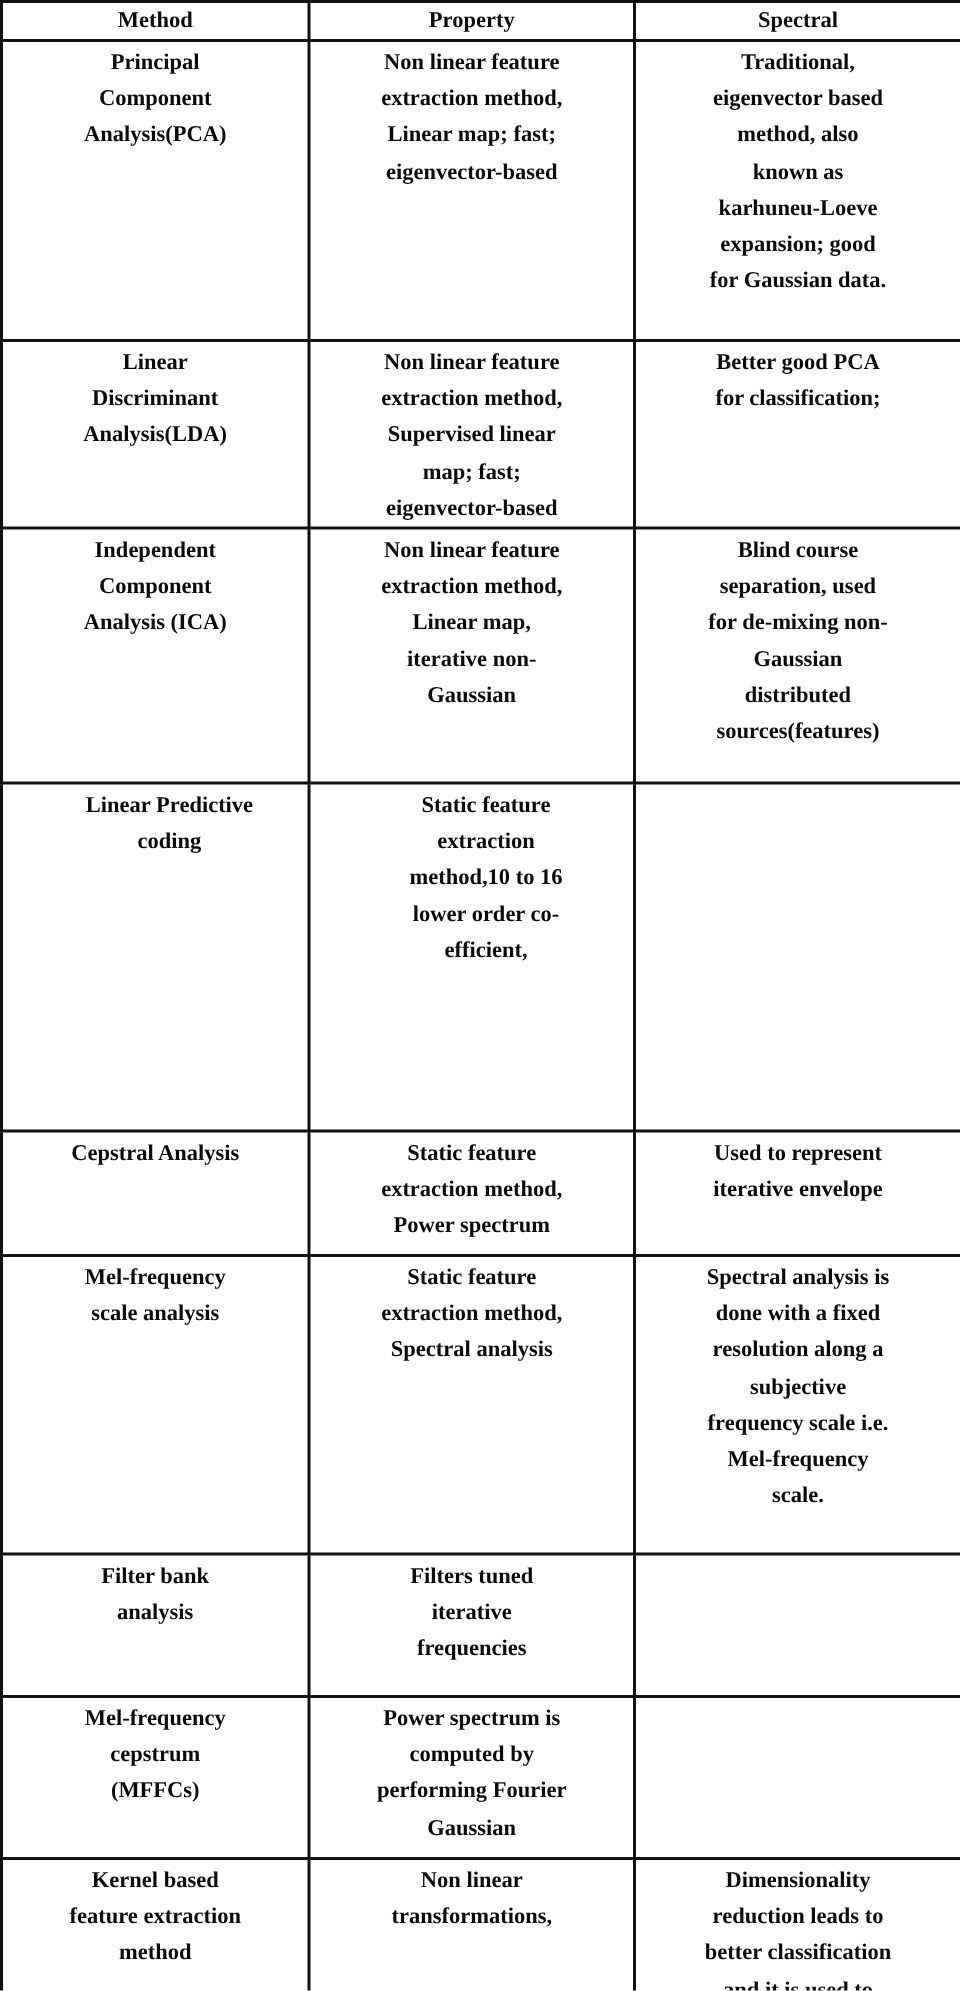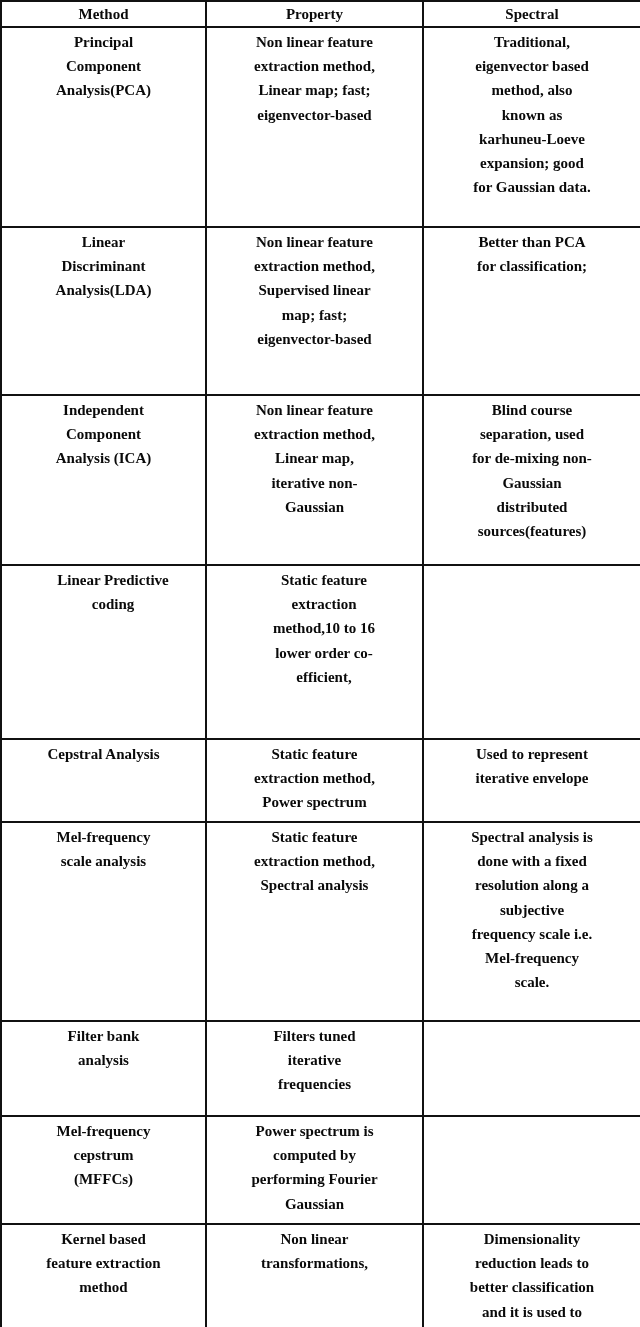--- a/index.html
+++ b/index.html
@@ -47,23 +47,23 @@
     height: 26px;
     padding-top: 0px;
     line-height: 24px;
     vertical-align: middle;
   }
   td.cell-text, th.cell-text {
     white-space: pre-line;
   }
   
   tr.r0 td { height: 200px; }
-  tr.r1 td { height: 168px; }
+  tr.r1 td { height: 125px; }
   tr.r2 td { height: 170px; }
-  tr.r3 td { height: 174px; padding-left: 23px; }
+  tr.r3 td { height: 232px; padding-left: 23px; }
   tr.r4 td { height: 83px; border-radius: 25px; }
   tr.r5 td { height: 199px; }
   tr.r6 td { height: 95px; }
   tr.r7 td { height: 108px; }
   tr.r8 td { height: 119px; margin-top: 16px; }
 </style>
 </head>
 <body>
 
 <div id="table-wrap">
@@ -99,21 +99,21 @@
       </tr>
       <tr class="r1">
         <td class="cell-text">Linear
 Discriminant
 Analysis(LDA)</td>
         <td class="cell-text">Non linear feature
 extraction method,
 Supervised linear
 map; fast;
 eigenvector-based</td>
-        <td class="cell-text">Better than PCA
+        <td class="cell-text">Better good PCA
 for classification;</td>
       </tr>
       <tr class="r2">
         <td class="cell-text">Independent
 Component
 Analysis (ICA)</td>
         <td class="cell-text">Non linear feature
 extraction method,
 Linear map,
 iterative non-

